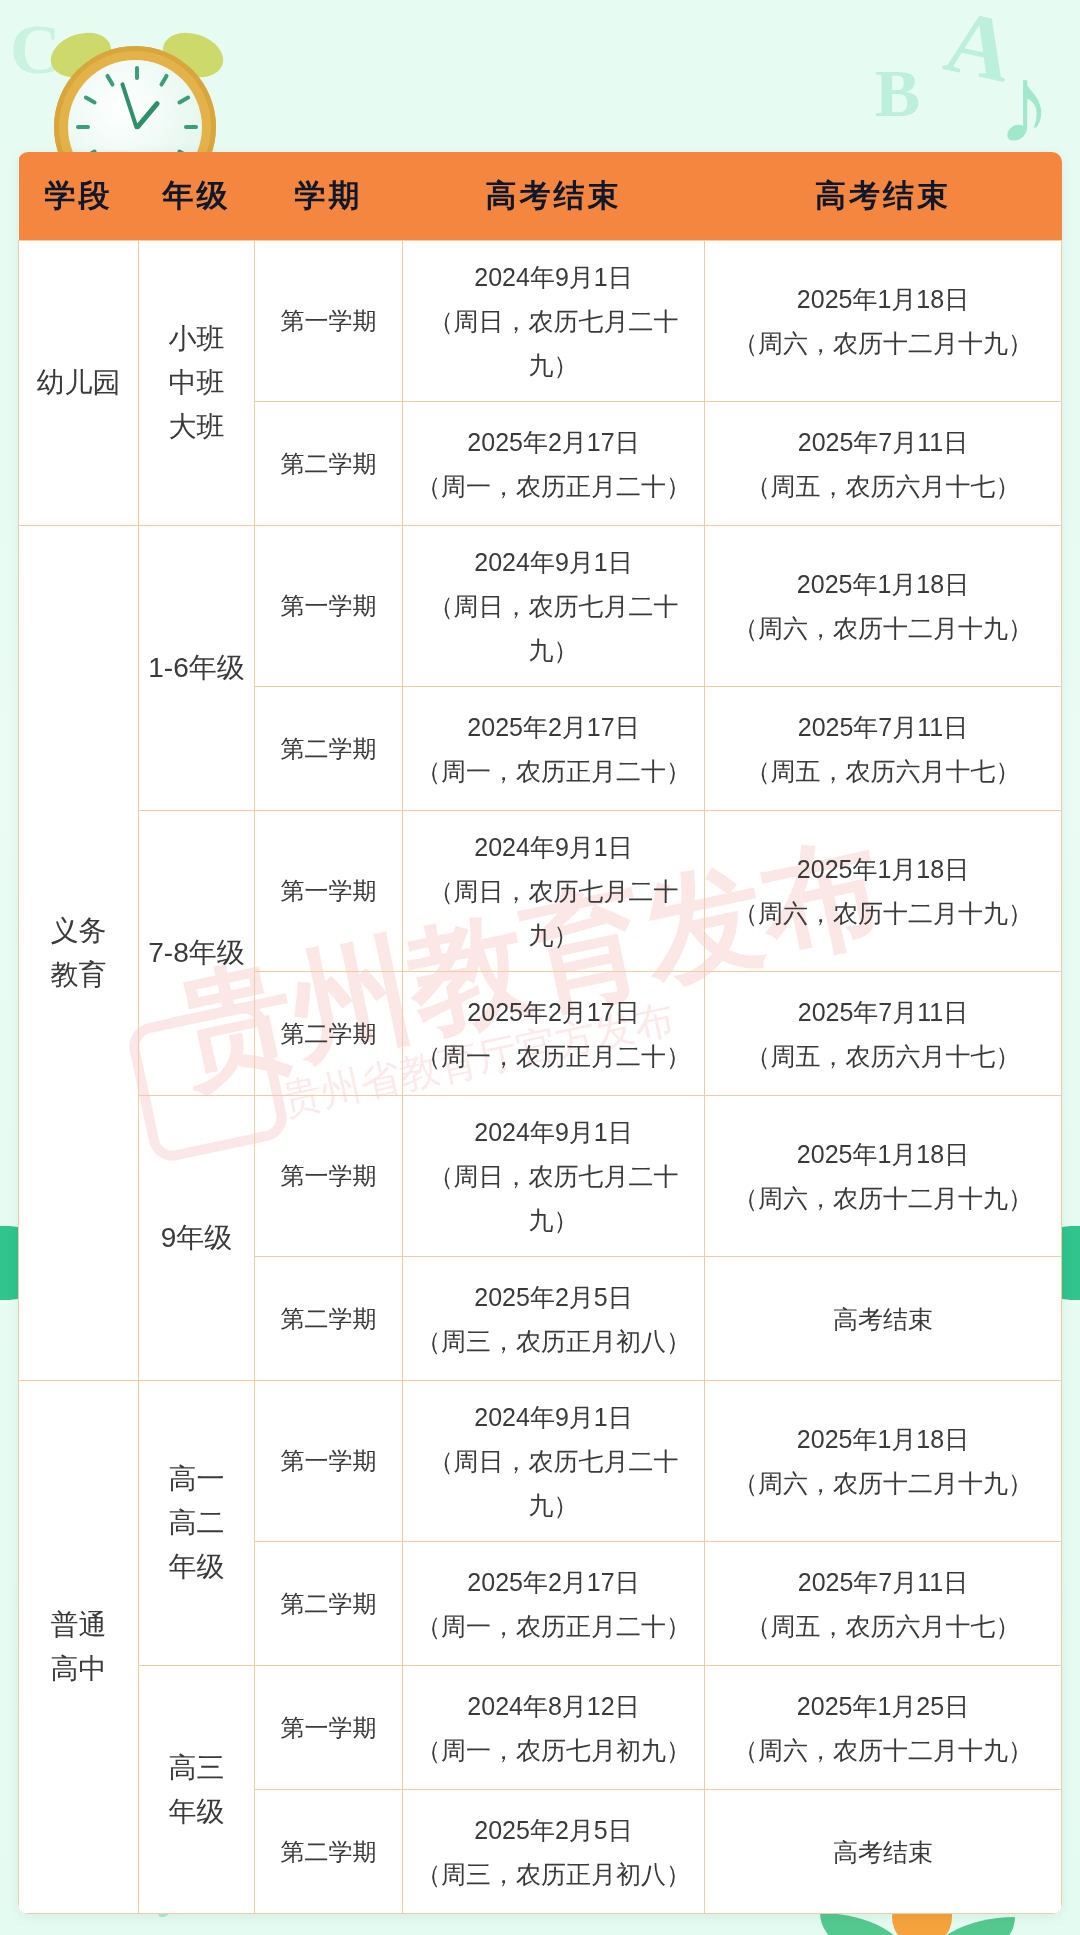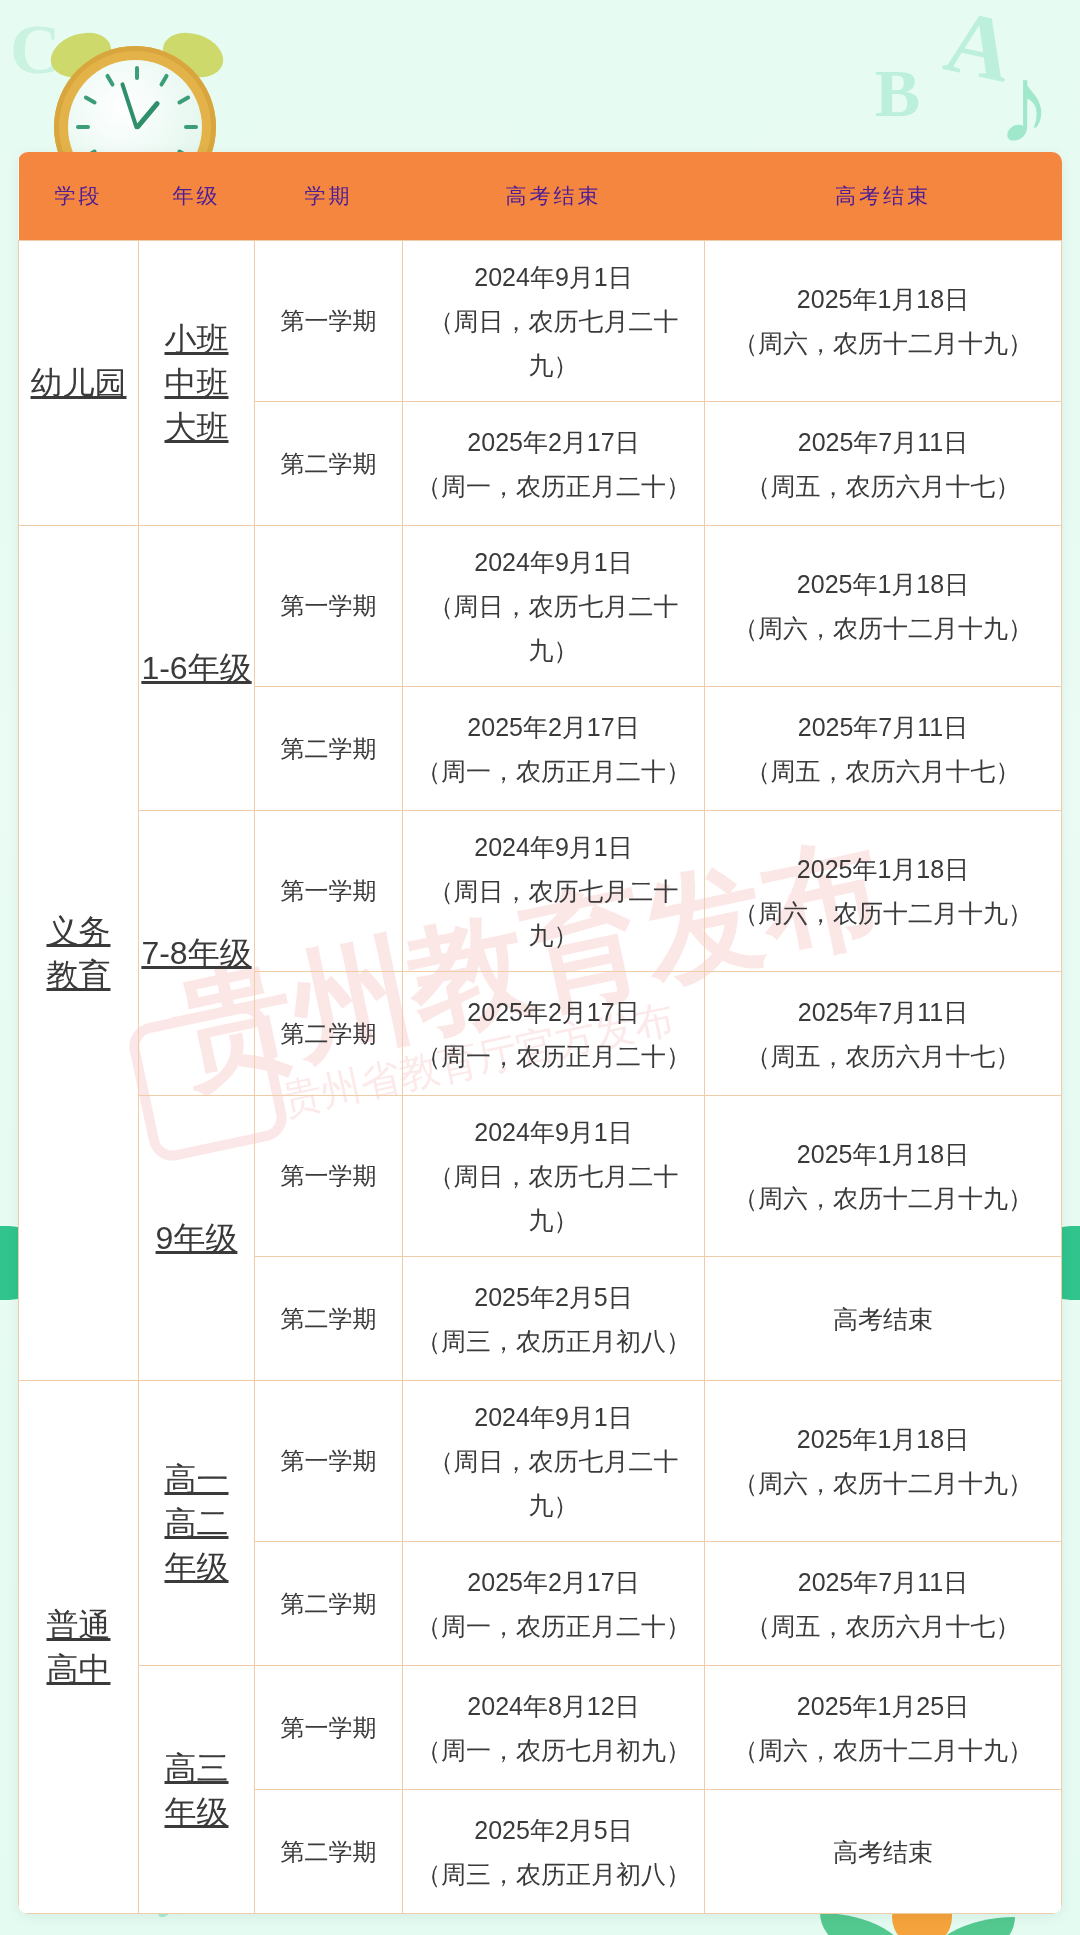--- a/index.html
+++ b/index.html
@@ -92,37 +92,36 @@
   }
   table.sched {
     width: 1044px;
     border-collapse: collapse;
     table-layout: fixed;
     position: relative;
     z-index: 2;
   }
   table.sched th {
     background: #f5863f;
-    color: #4c1d95;
-    font-size: 21px;
-    font-weight: normal;
+    color: #0f172a;
+    font-size: 31px;
+    font-weight: bold;
     height: 86px;
     letter-spacing: 3px;
   }
   table.sched td {
     border: 1px solid #f0cda8;
     text-align: center;
     color: #3a3a3a;
     background: transparent;
   }
   td.stage, td.grade {
-    font-size: 32px;
+    font-size: 28px;
     line-height: 44px;
     color: #333;
-    text-decoration: underline;
   }
   td.term {
     font-size: 24px;
     color: #333;
   }
   td.date {
     font-size: 25px;
     line-height: 44px;
     padding: 14px 4px;
   }

